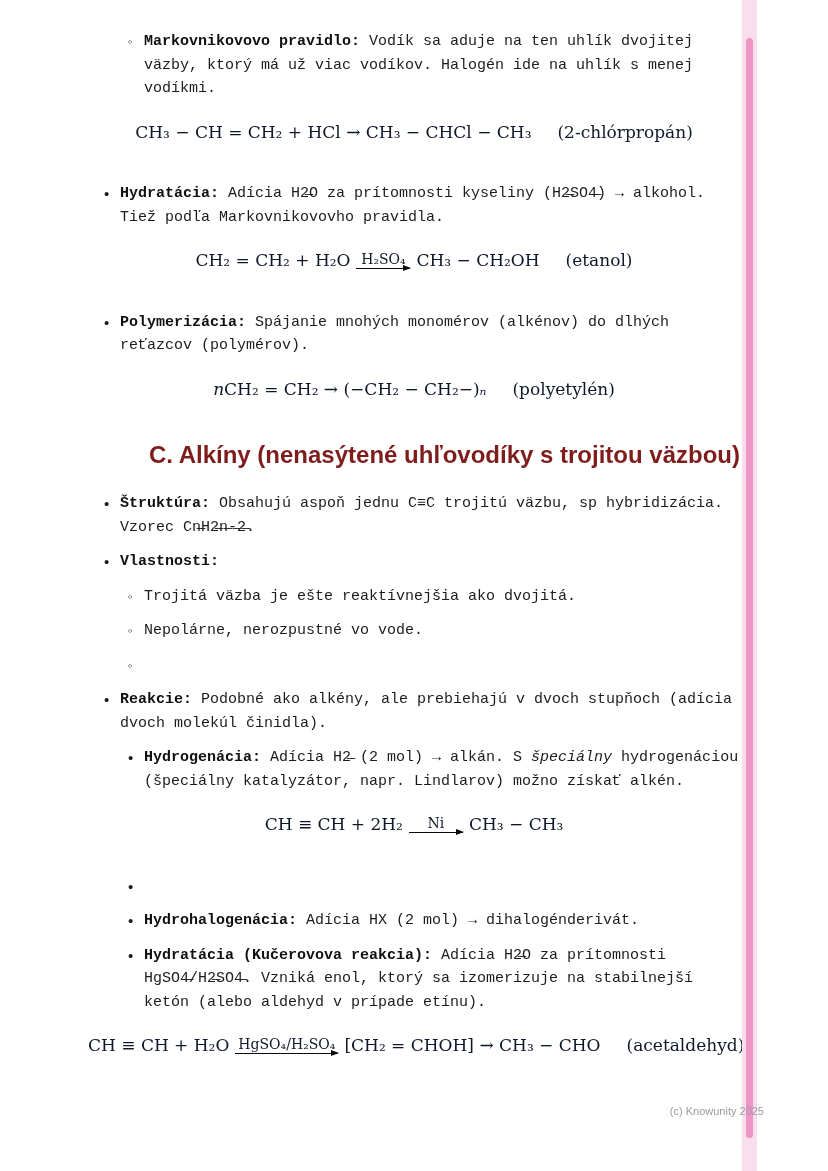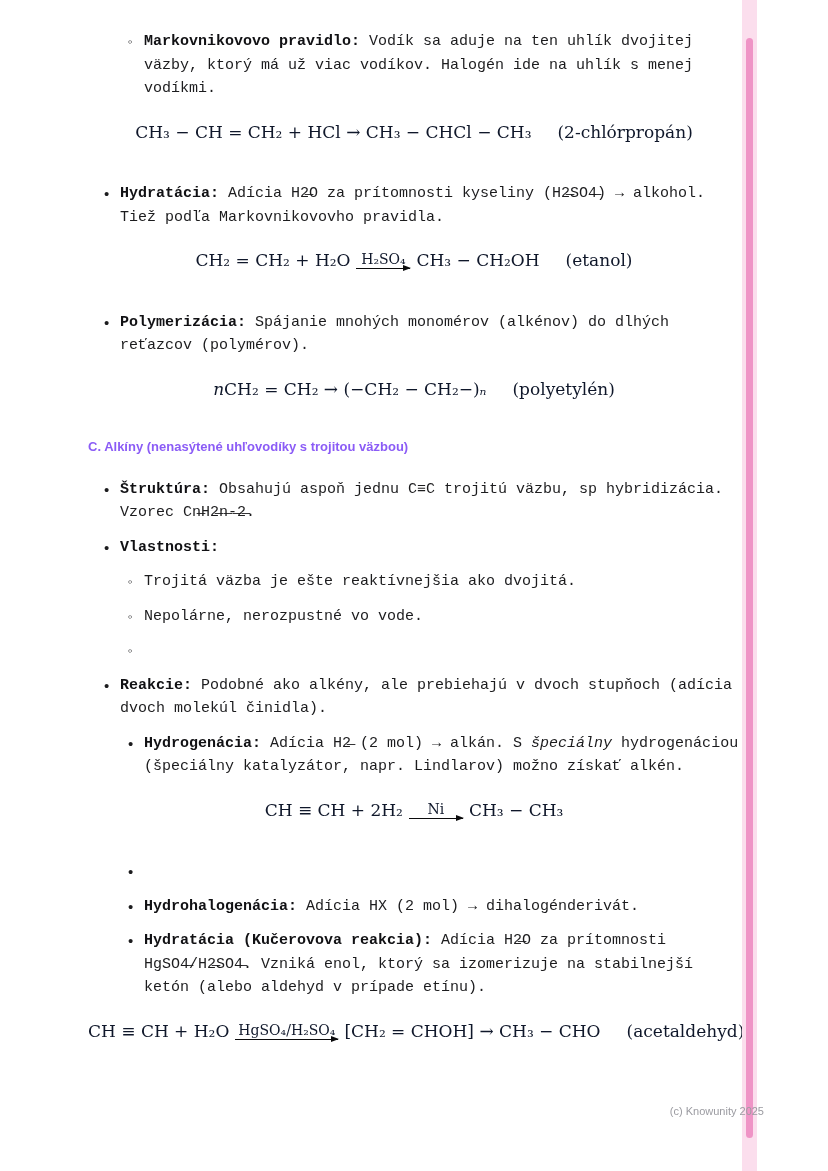--- a/index.html
+++ b/index.html
@@ -15,22 +15,22 @@
     padding-top:30px;
     font-size:15px;line-height:23.5px;
   }
   .li{display:flex;margin:0 0 11px 16px;}
   .li.lvl2{margin-left:40px;}
   .li .marker{flex:0 0 16px;color:#1c1c1e;}
   .li .marker.sub{font-size:13px;}
   .li .txt{margin:0;font-family:Liberation Mono, monospace;}
   .li b{font-weight:700;color:#111114;}
   .heading{
-    font-size:13px;font-weight:700;color:#8b5cf6;
-    margin:34px 0 22px 0;line-height:1.3;
+    font-size:24px;font-weight:700;color:#7f1d1d;
+    margin:34px 0 22px 0;line-height:1.3;text-align:right;
   }
   .formula{
     font-family:"DejaVu Serif","Liberation Serif",serif;
     font-size:17px;color:#0f172a;text-align:center;
     margin:20px 0 38px 0;white-space:nowrap;
   }
   .formula.align-left{text-align:left;}
   .formula .note{margin-left:26px;}
   .rxn-arrow{
     display:inline-flex;flex-direction:column;align-items:center;

